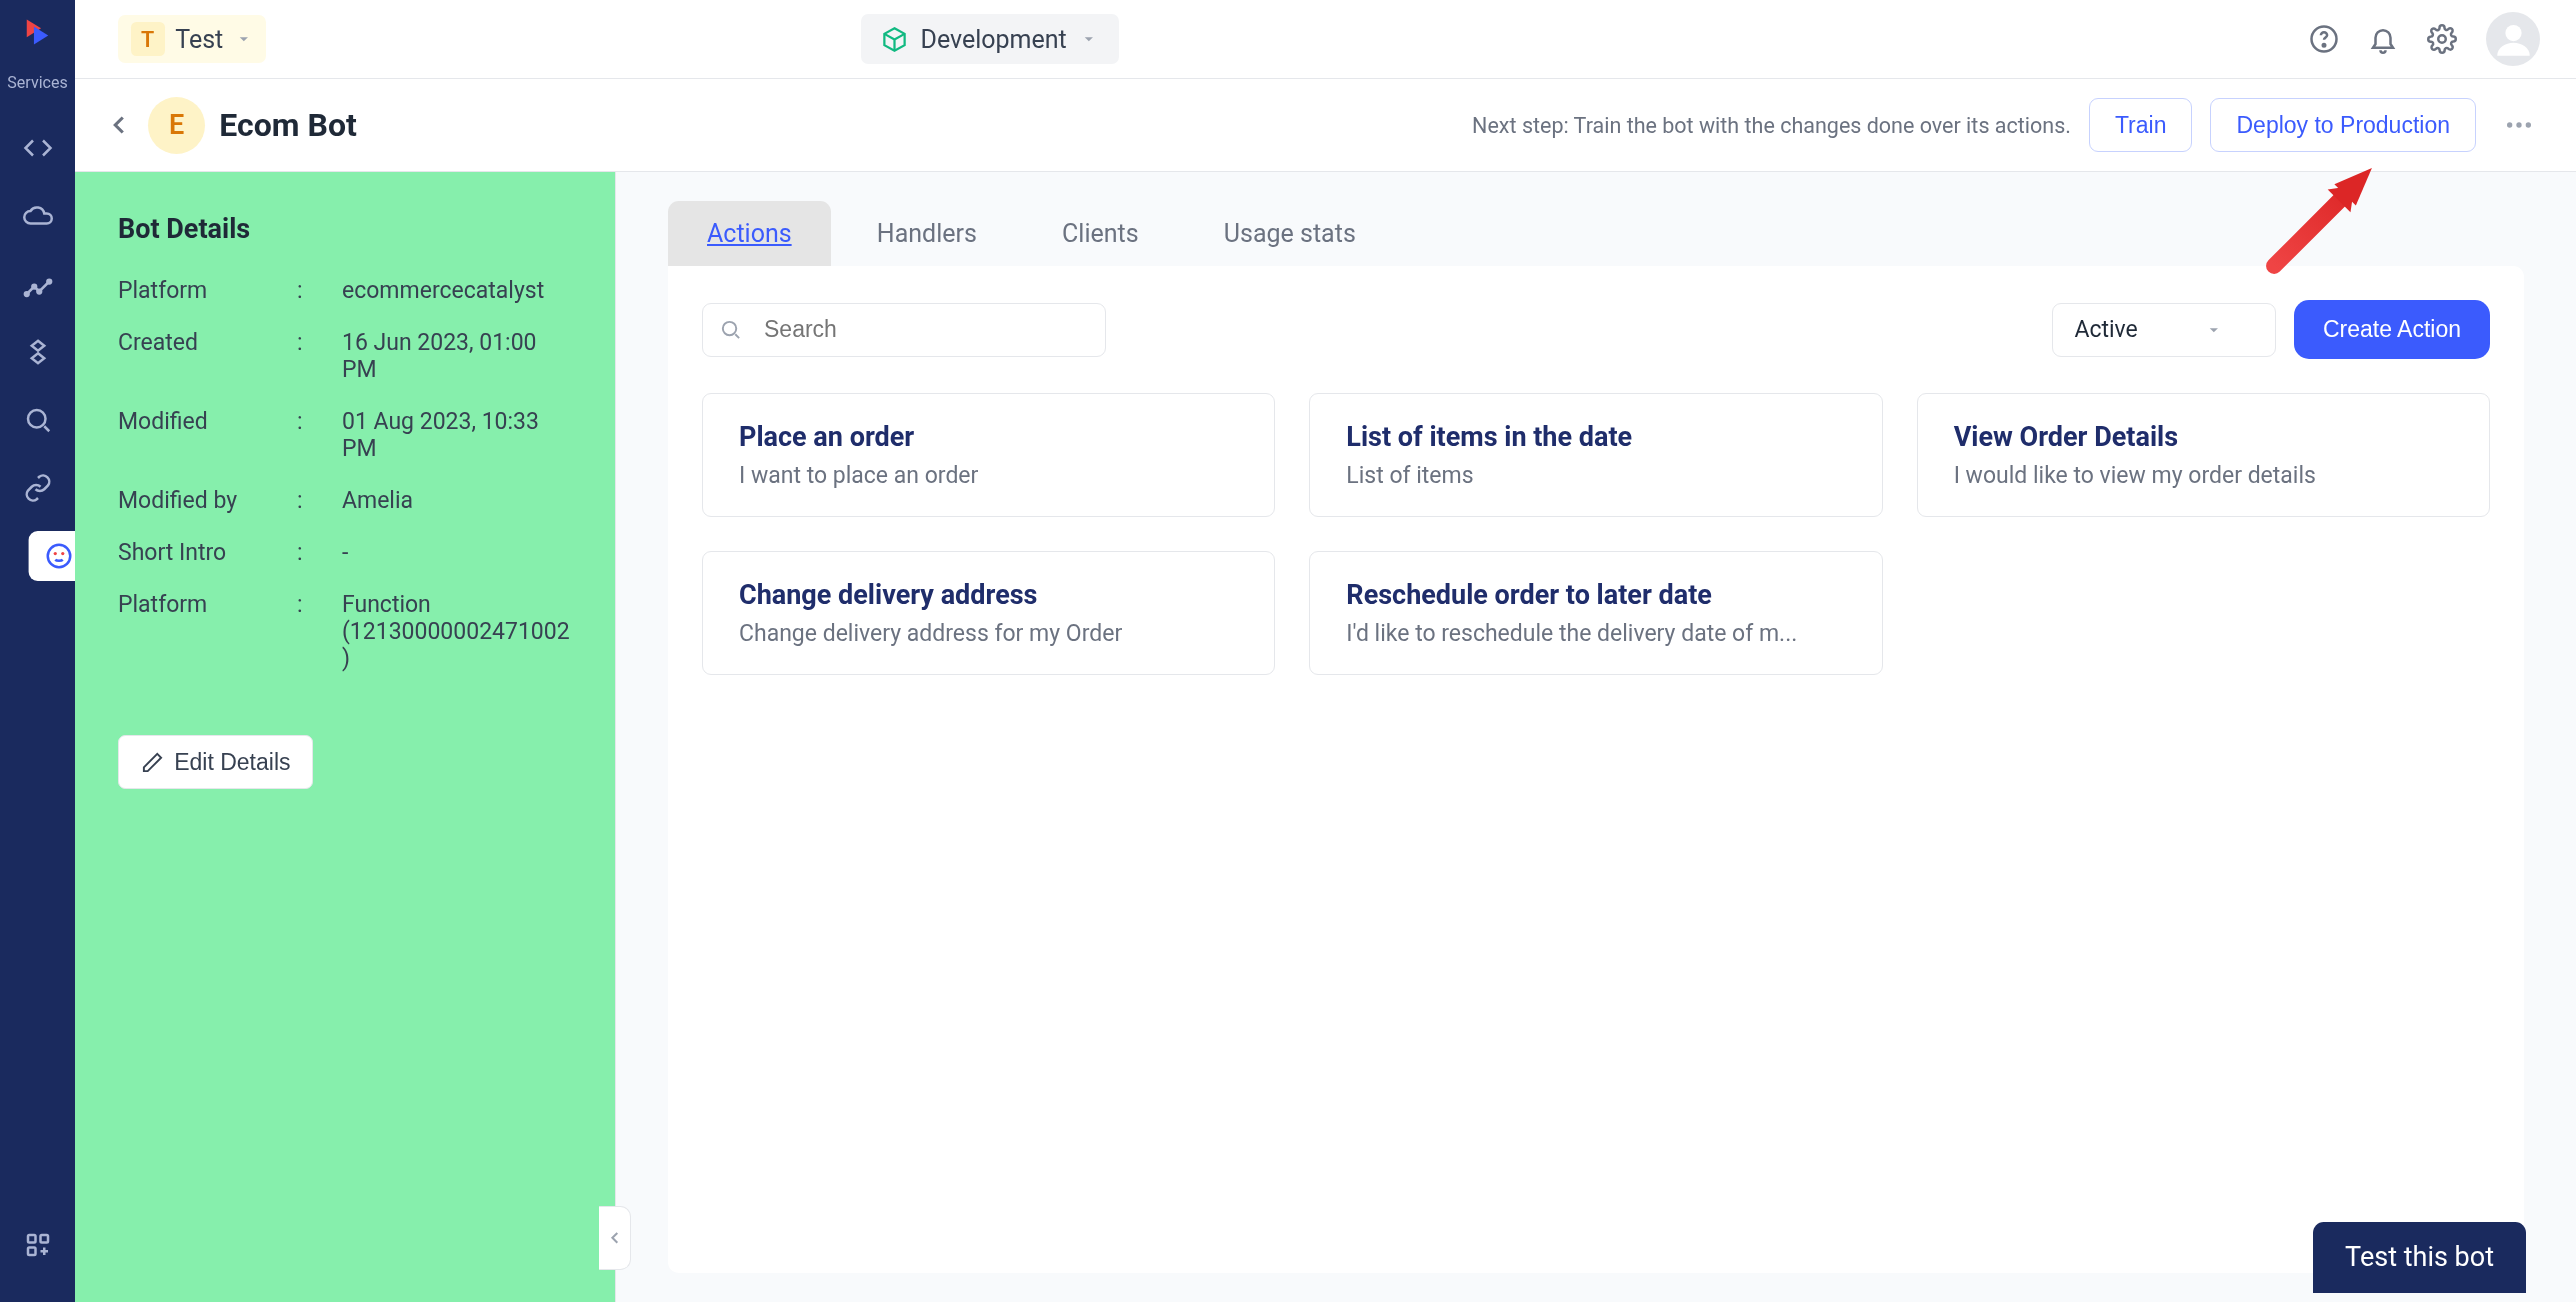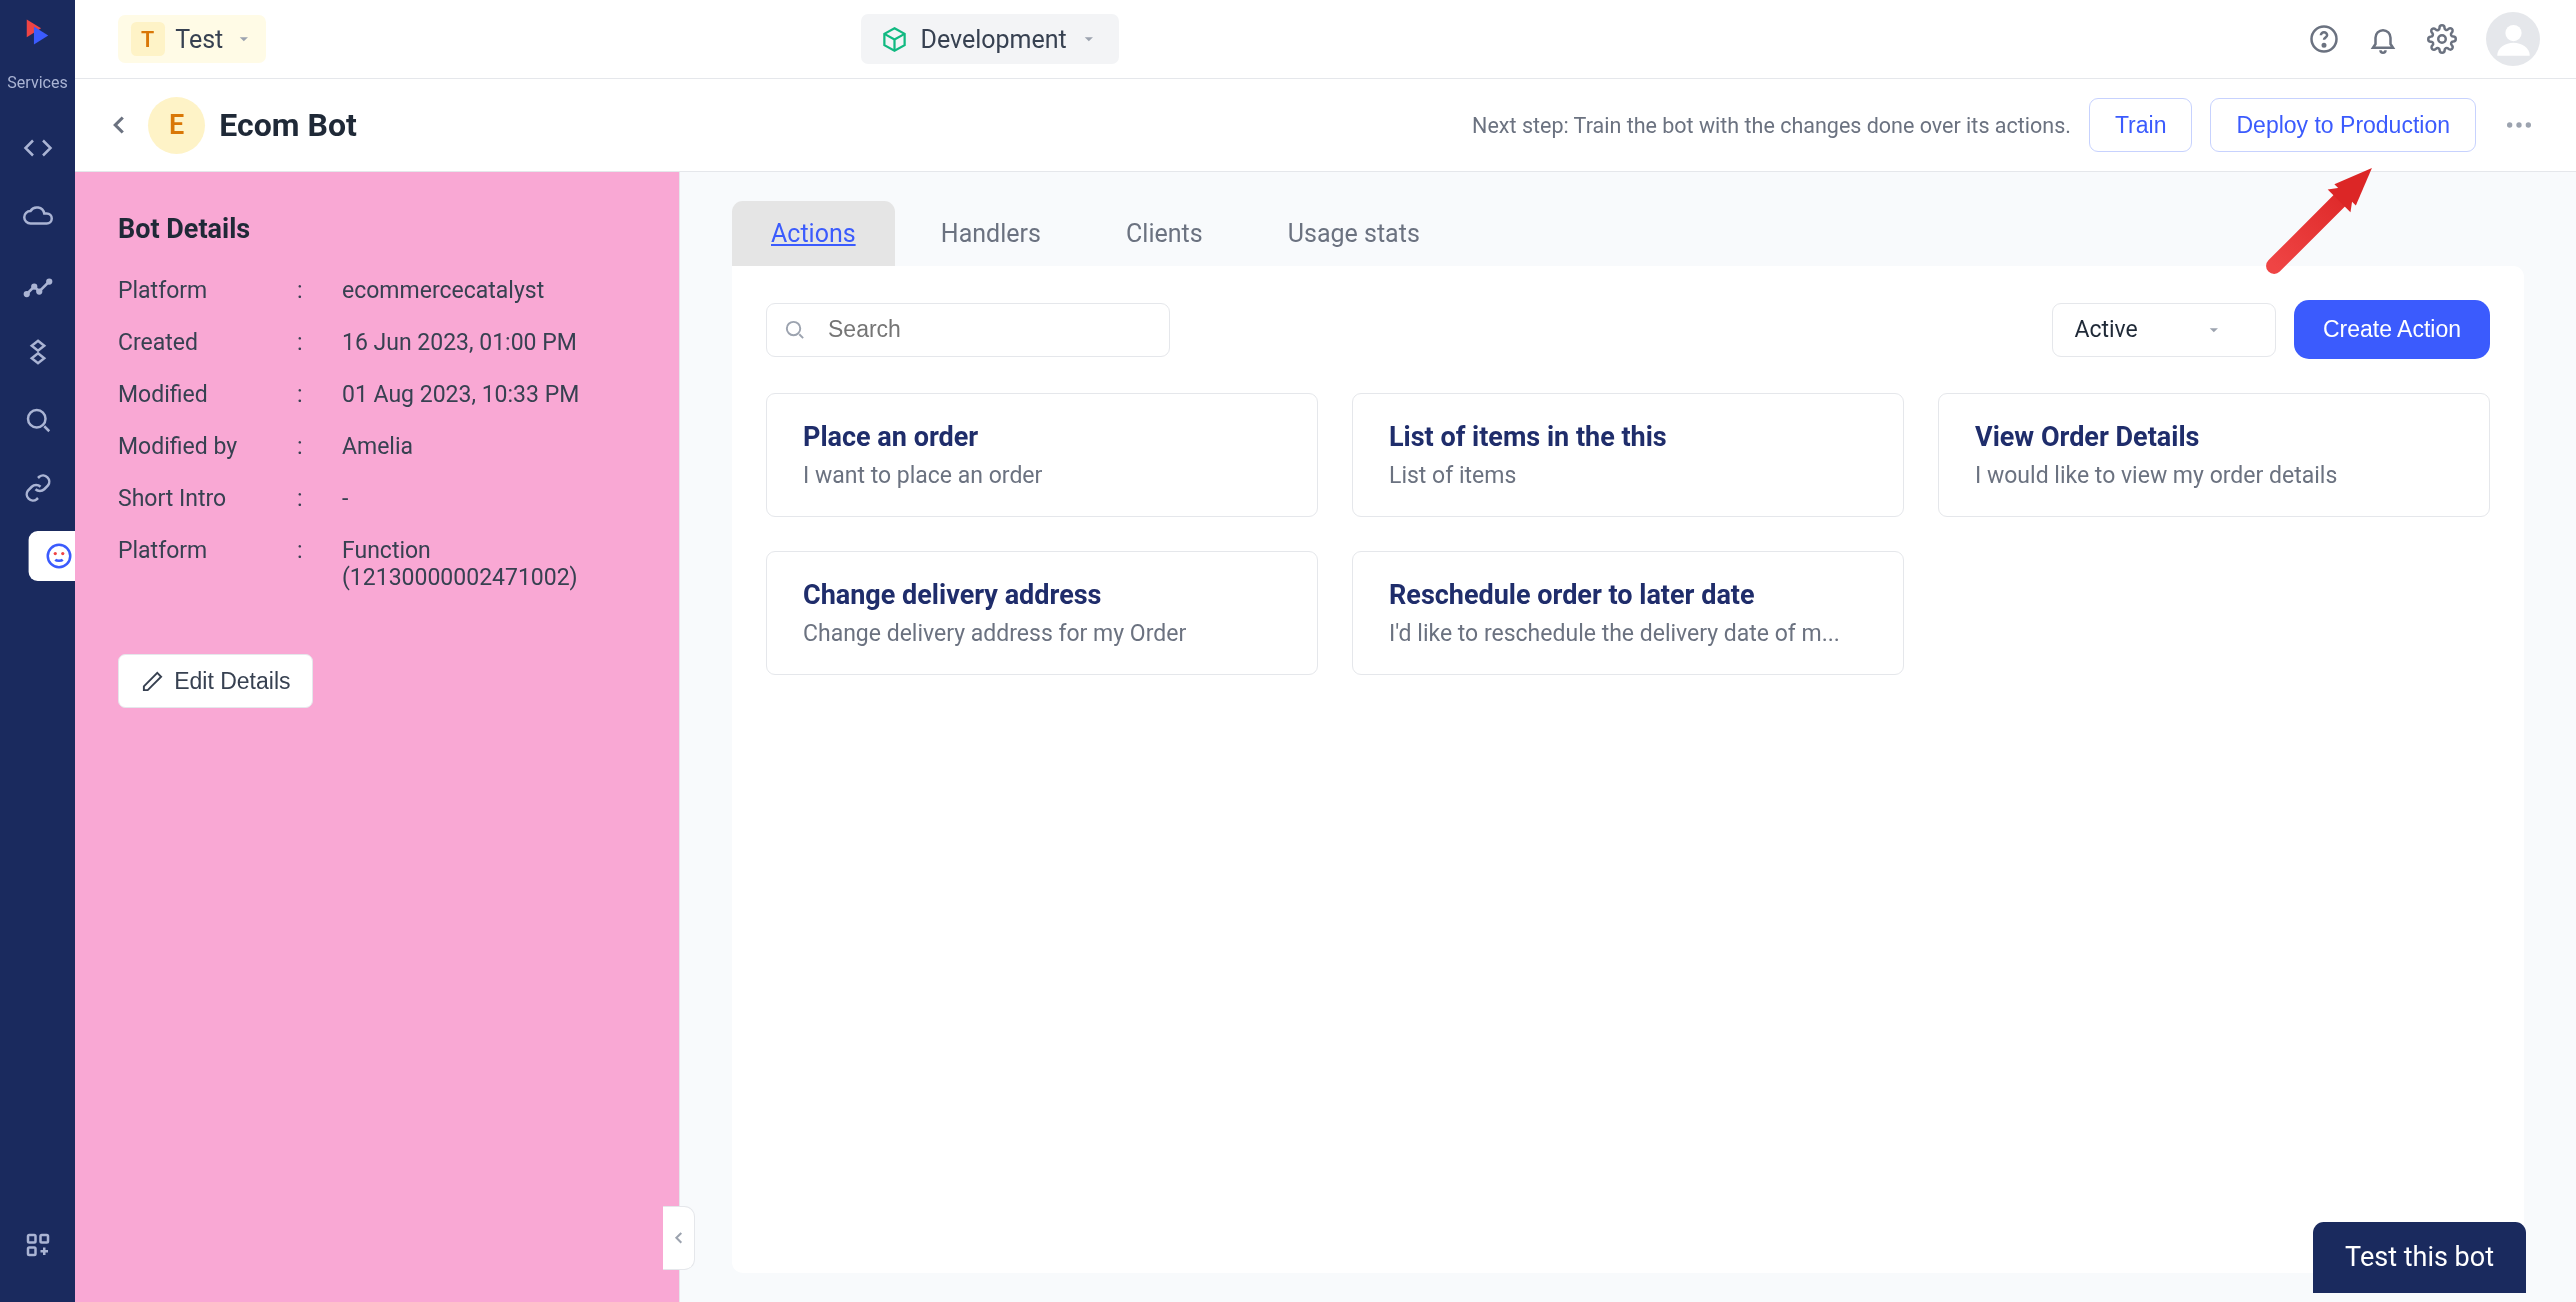--- a/index.html
+++ b/index.html
@@ -25,21 +25,21 @@
 .subbar { height: 93px; border-bottom: 1.8px solid #e5e7eb; display:flex; align-items:center; padding: 0 32px 0 21.5px; }
 .back-chev { color:#6b7280; cursor:pointer; padding:7.2px;}
 .bot-chip { display:flex; align-items:center; gap:14.3px; margin-left:7.2px;}
 .bot-letter { width:57px; height:57px; border-radius:50%; background:#fef3c7; color:#d97706; font-weight:600; display:flex; align-items:center; justify-content:center; font-size:27px;}
 .bot-name { font-size:32px; font-weight:700; }
 .sub-right { margin-left:auto; display:flex; align-items:center; gap:18px; }
 .next-text { color:#6b7280; font-size:21.5px; }
 .btn-outline { border:1.8px solid #c7d2fe; background:#fff; color:#3b5bfd; padding:12.5px 25px; border-radius:9px; font-size:23px; cursor:pointer;}
 .more-btn { padding:9px; color:#9ca3af; cursor:pointer;}
 .body { flex:1; display:flex; background:#f8fafc; position:relative;}
-.sidepanel { width:605px; background:#f9a8d4; border-right:1.8px solid #e5e7eb; padding:41px 43px; position:relative;}
+.sidepanel { width:541px; background:#86efac; border-right:1.8px solid #e5e7eb; padding:41px 43px; position:relative;}
 .sidepanel h2 { font-size:27px; font-weight:700; margin-bottom:32px; }
 .detail-row { display:flex; margin-bottom:25px; }
 .detail-label { width:179px; color:#374151; font-size:23px; }
 .detail-colon { width:45px; color:#374151; font-size:23px;}
 .detail-value { flex:1; color:#374151; font-size:23px; word-break:break-word;}
 .edit-btn { margin-top:38px; border:1.8px solid #e5e7eb; background:#fff; border-radius:7.2px; padding:12.5px 21.5px; display:inline-flex; align-items:center; gap:10.7px; font-size:23px; cursor:pointer; color:#374151;}
 .collapse-handle { position:absolute; right:-16px; bottom:32px; width:32px; height:64px; background:#fff; border:1.8px solid #e5e7eb; border-left:none; border-radius:0 10.7px 10.7px 0; display:flex; align-items:center; justify-content:center; color:#9ca3af; cursor:pointer;}
 .content { flex:1; padding: 29px 52px; position:relative; display:flex; flex-direction:column;}
 .tabs { display:flex; gap:7.2px; }
 .tab { padding: 18px 39px; border-radius:10.7px 10.7px 0 0; font-size:25px; color:#6b7280; cursor:pointer;}
@@ -275,21 +275,21 @@
               </div>
               <button class="btn-primary">Create Action</button>
             </div>
           </div>
           <div class="cards" id="cards">
               <div class="card">
                 <h3>Place an order</h3>
                 <p>I want to place an order</p>
               </div>
               <div class="card">
-                <h3>List of items in the this</h3>
+                <h3>List of items in the date</h3>
                 <p>List of items</p>
               </div>
               <div class="card">
                 <h3>View Order Details</h3>
                 <p>I would like to view my order details</p>
               </div>
               <div class="card">
                 <h3>Change delivery address</h3>
                 <p>Change delivery address for my Order</p>
               </div>

